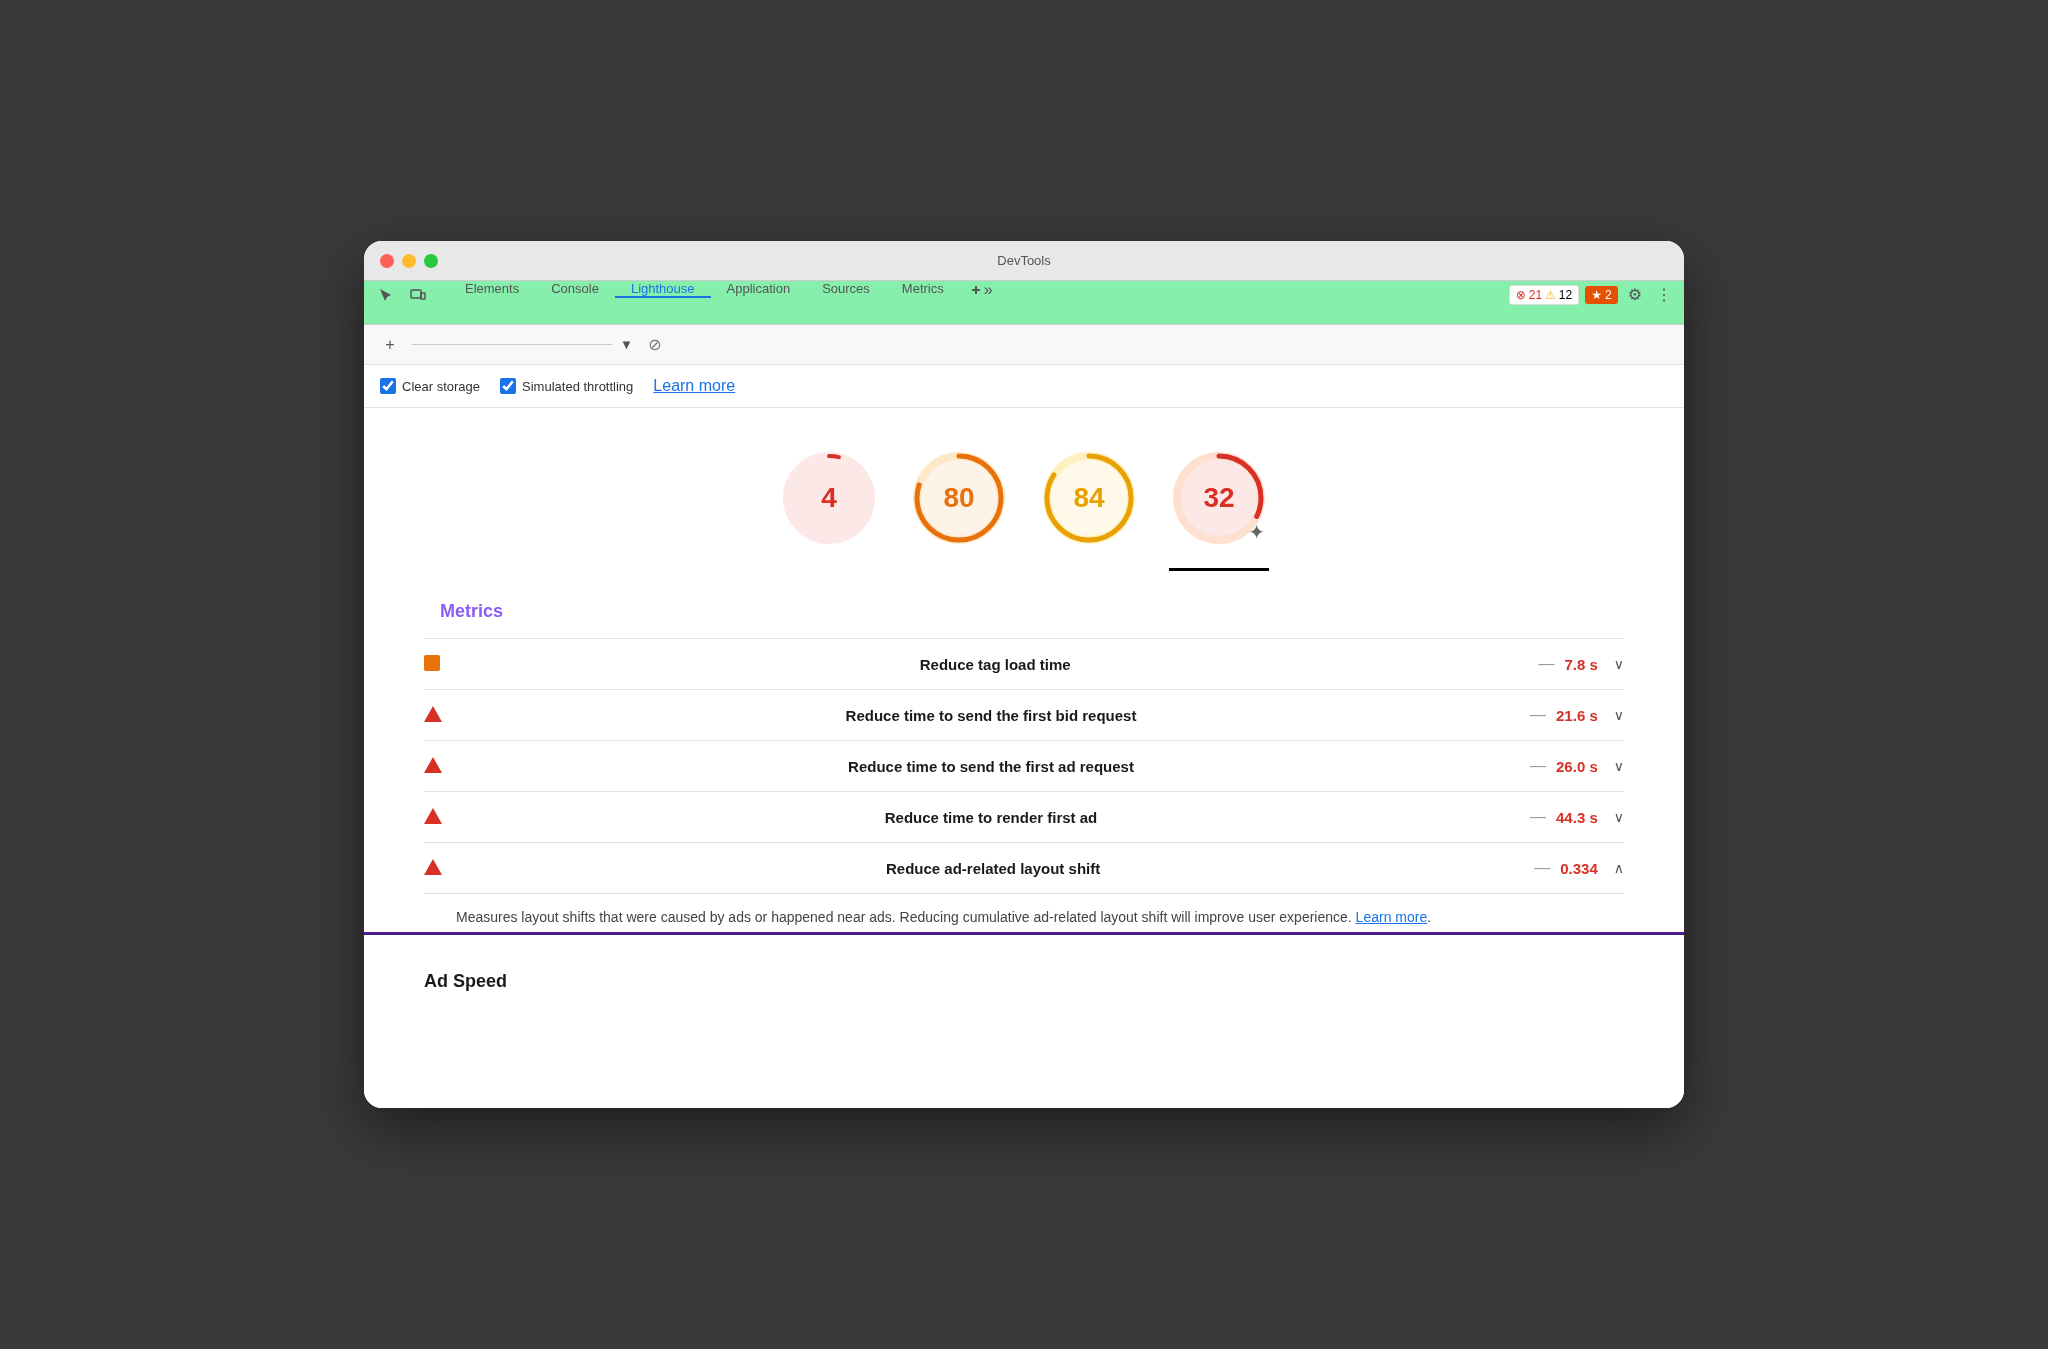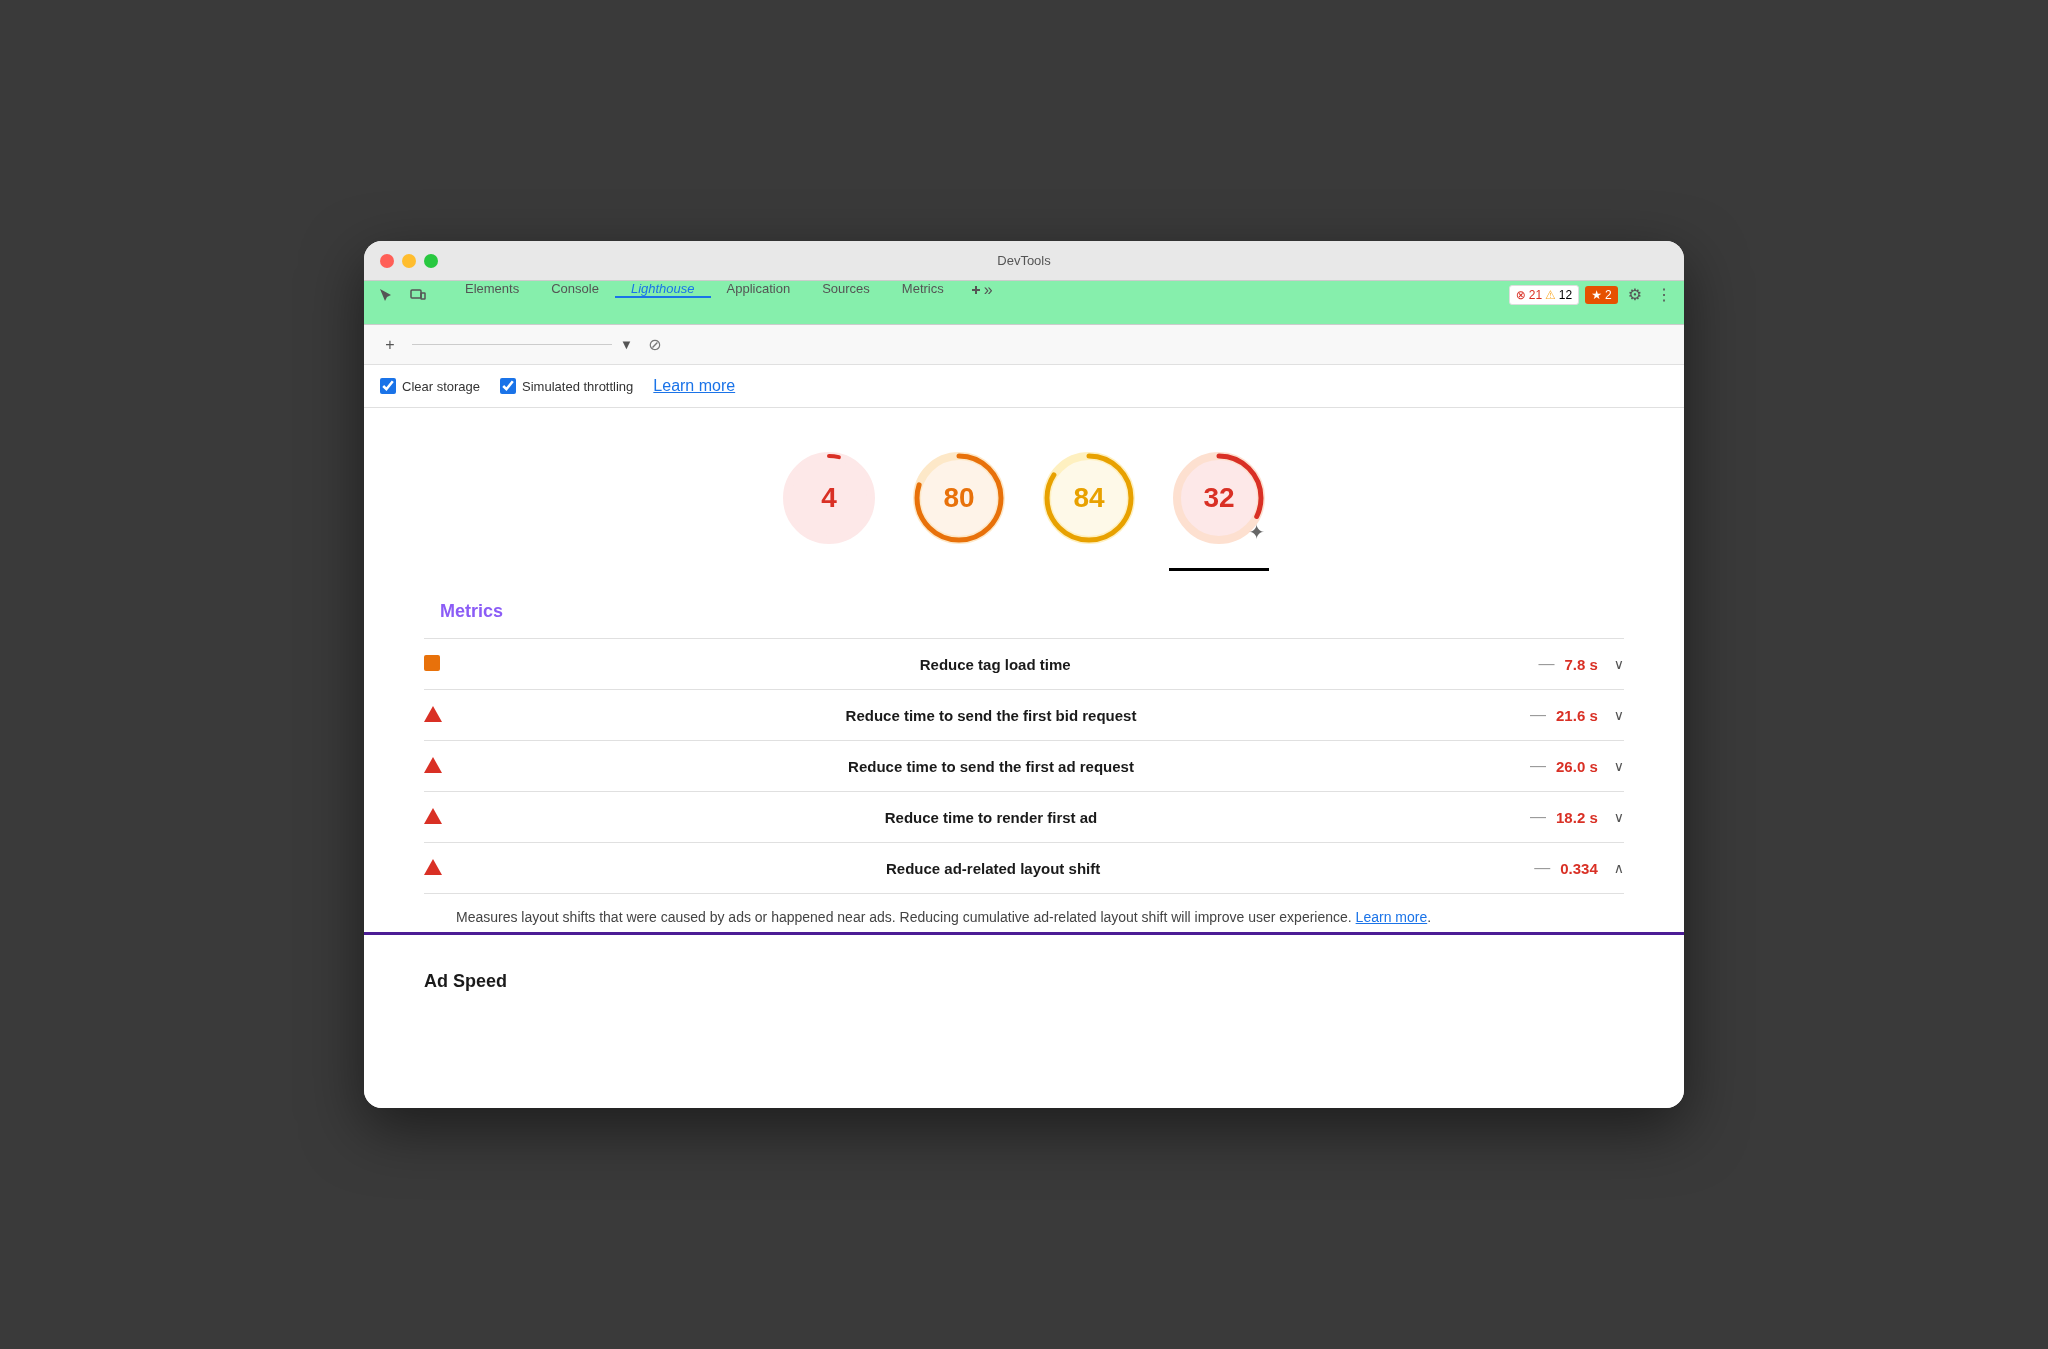--- a/index.html
+++ b/index.html
@@ -59,21 +59,20 @@
       padding: 0 16px;
       font-size: 13px;
       color: #555;
       cursor: pointer;
       position: relative;
       white-space: nowrap;
     }
     .tab-item.active {
       color: #1a73e8;
       border-bottom: 2px solid #1a73e8;
-      font-style: italic;
     }
     .tab-icons {
       display: flex;
       align-items: center;
       gap: 4px;
       margin-right: 8px;
     }
     .icon-btn {
       width: 28px;
       height: 28px;
@@ -467,21 +466,21 @@
         <span class="metric-value">26.0 s</span>
         <span class="metric-chevron">∨</span>
       </div>
 
       <div class="metric-row">
         <div class="metric-icon">
           <div class="metric-icon-triangle"></div>
         </div>
         <span class="metric-label">Reduce time to render first ad</span>
         <span class="metric-dash">—</span>
-        <span class="metric-value">18.2 s</span>
+        <span class="metric-value">44.3 s</span>
         <span class="metric-chevron">∨</span>
       </div>
 
       <div>
         <div class="metric-row">
           <div class="metric-icon">
             <div class="metric-icon-triangle"></div>
           </div>
           <span class="metric-label">Reduce ad-related layout shift</span>
           <span class="metric-dash">—</span>

